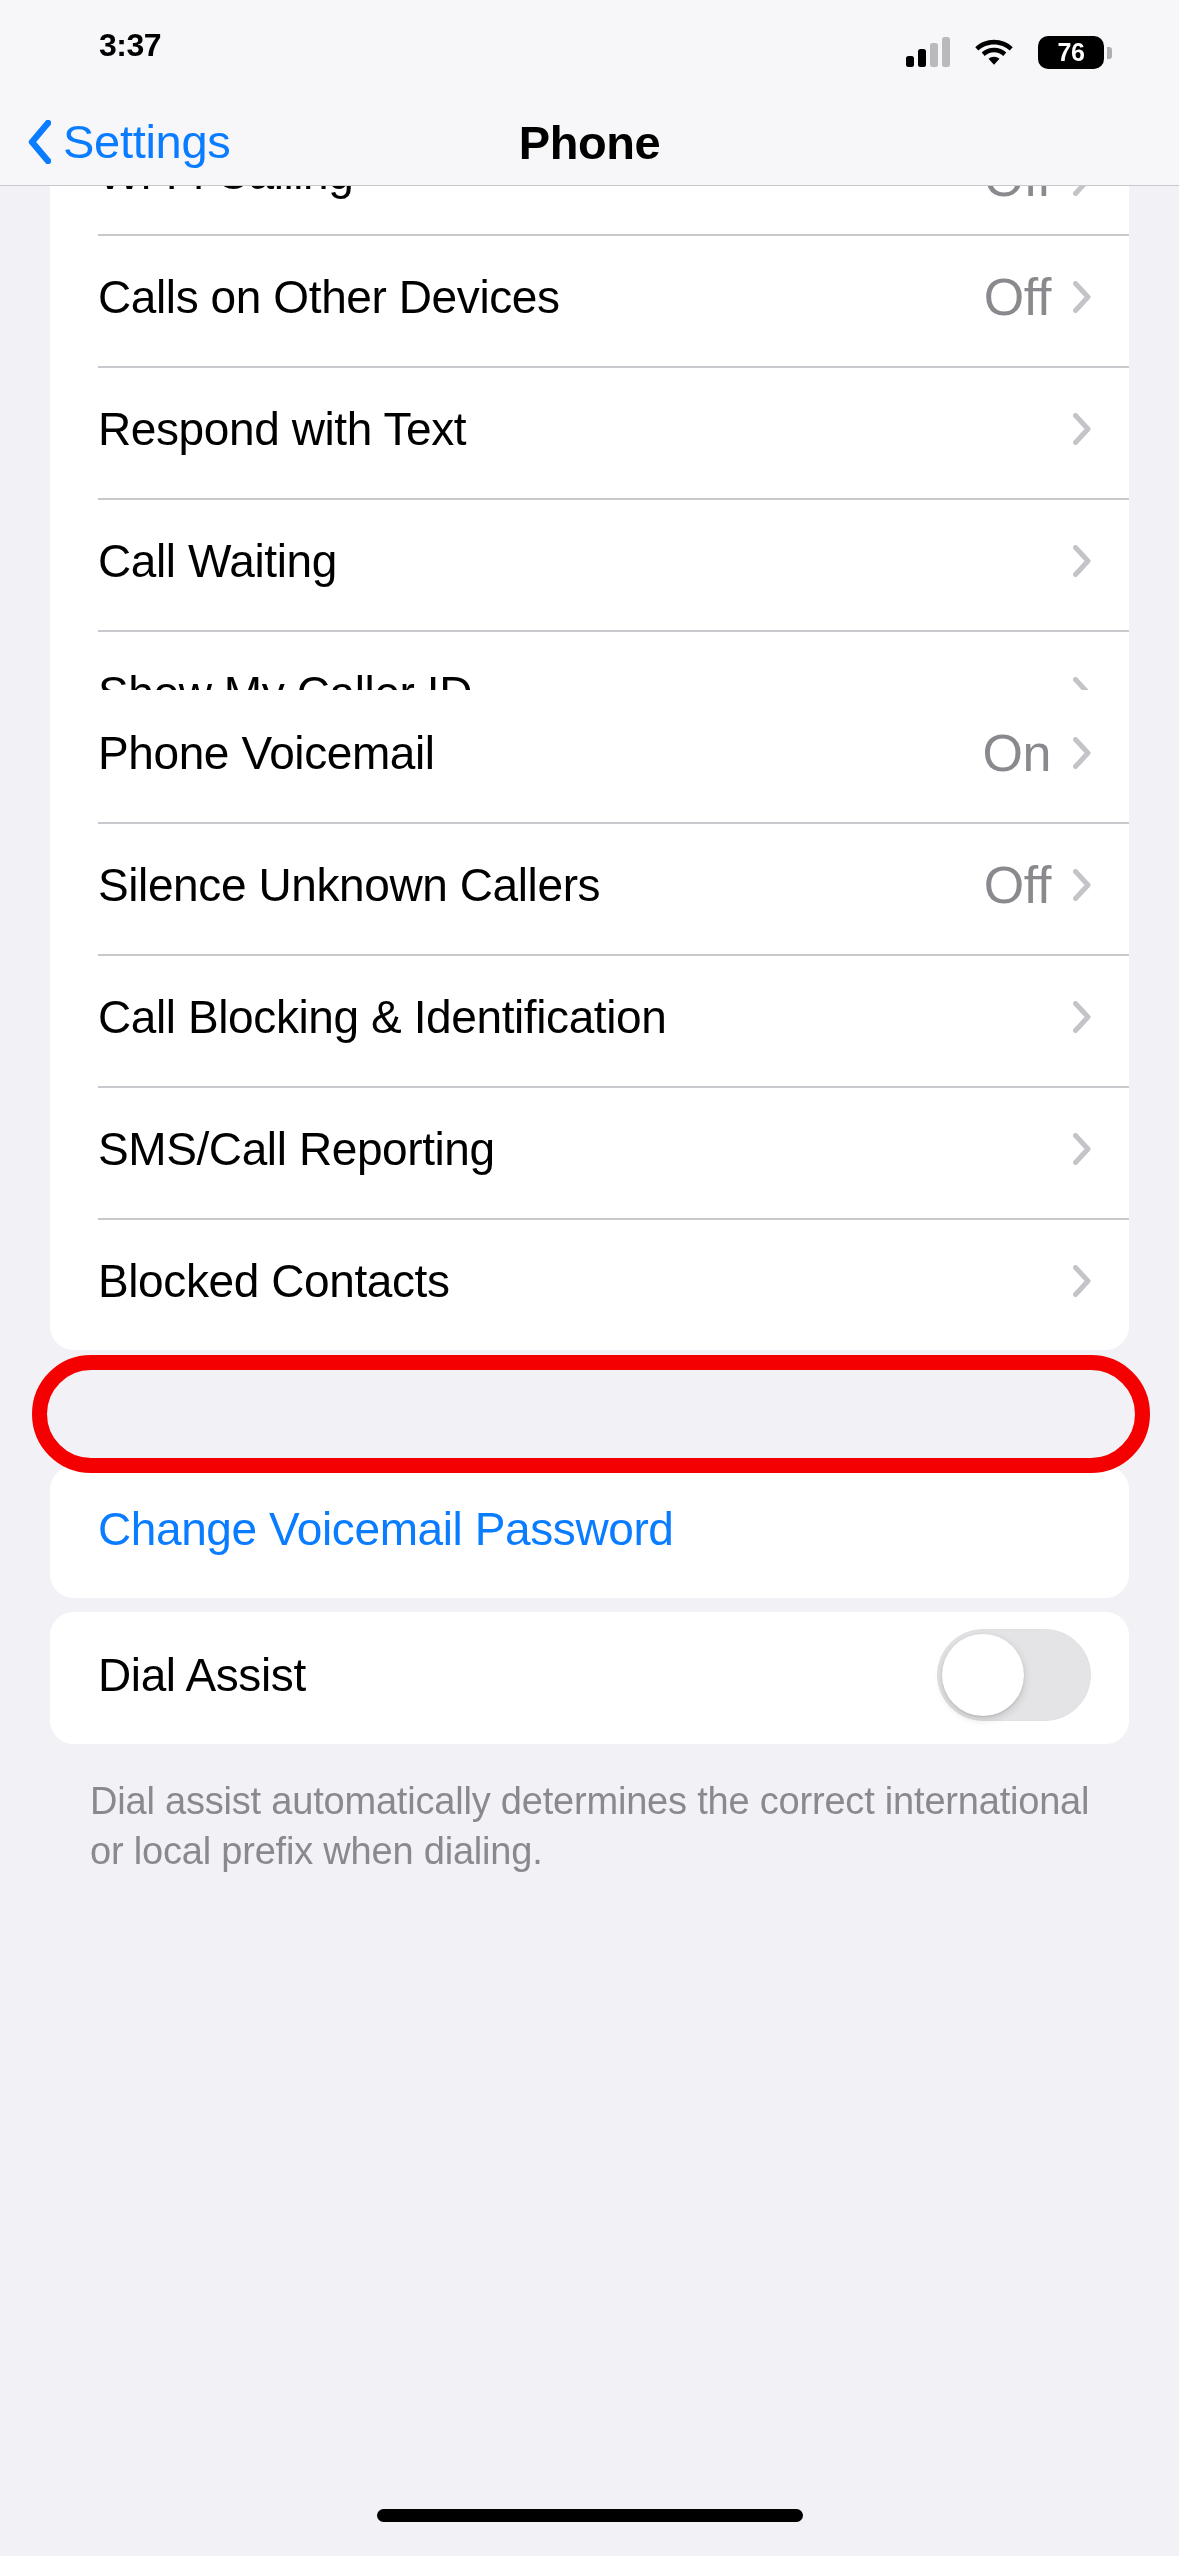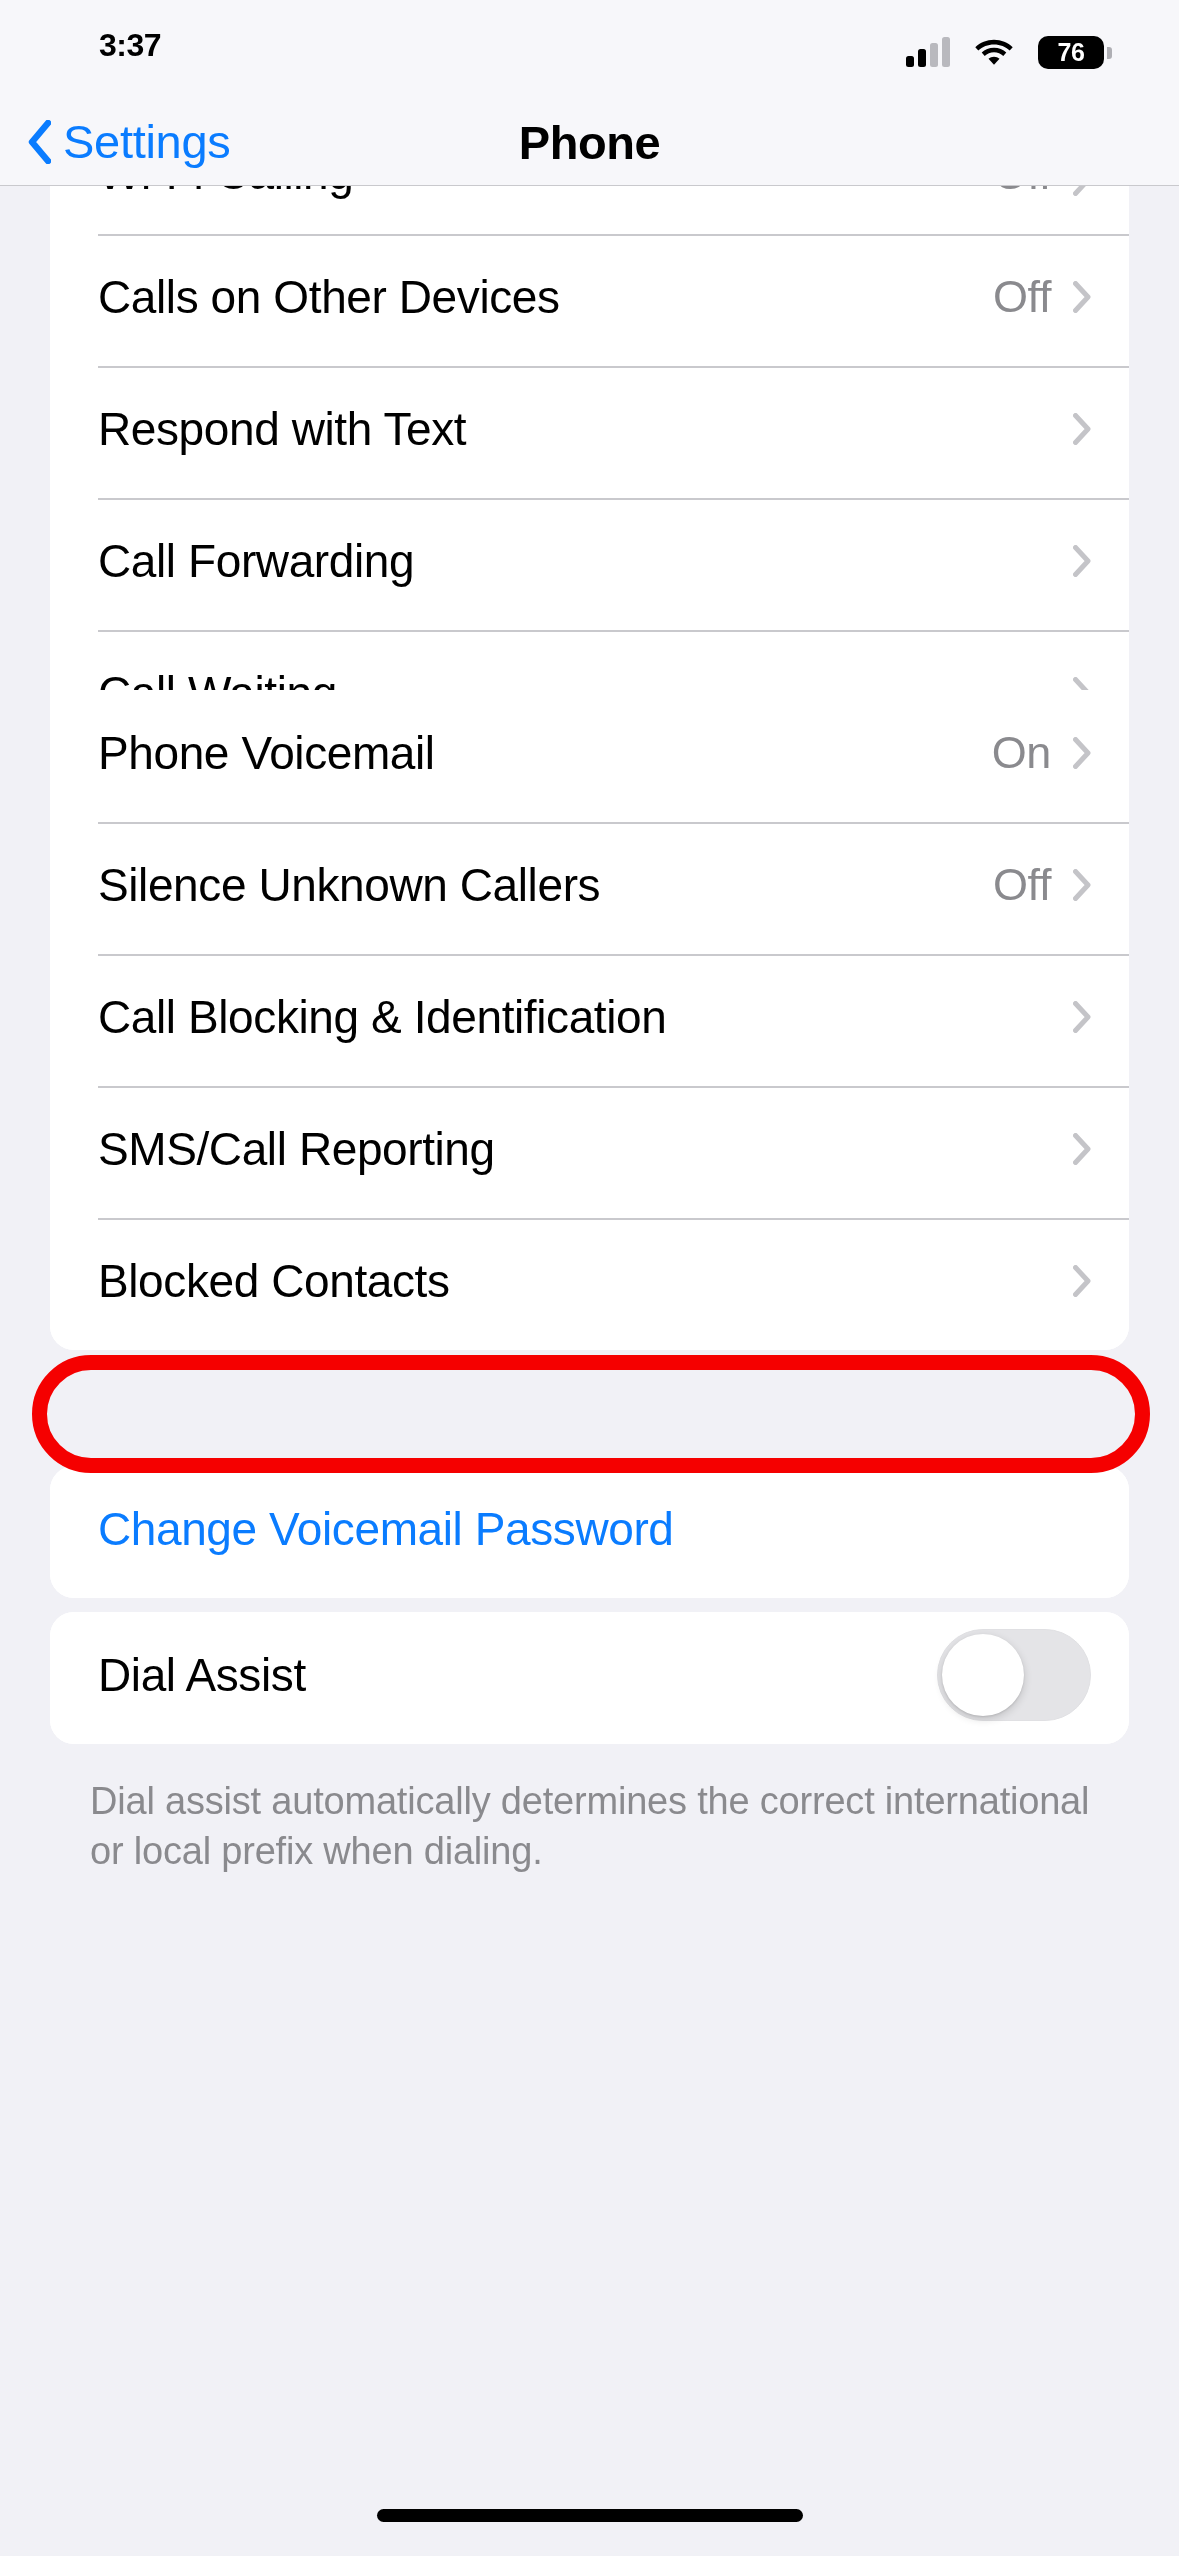--- a/index.html
+++ b/index.html
@@ -111,21 +111,21 @@
     position:absolute; left:48px; right:0; top:0;
     height:1.5px; background:#C9C9CD;
   }
   .row-label {
     font-size:46px; color:#000; letter-spacing:-0.4px;
     line-height:1.1; flex:1 1 auto;
     white-space:nowrap;
   }
   .row-label.blue { color:#0A7CFF; }
   .row-value {
-    font-size:45px; color:#8A8A8E; letter-spacing:-0.4px;
+    font-size:52px; color:#8A8A8E; letter-spacing:-0.4px;
     margin-right:22px; white-space:nowrap;
   }
   .chev {
     width:18px; height:32px; flex:0 0 auto; display:block;
   }
 
   
   #row-wifi-calling {
     height:48px; align-items:flex-start; overflow:hidden;
     padding-top:0;
@@ -248,29 +248,20 @@
       <div class="row">
         <span class="row-label">Respond with Text</span>
         <span class="row-value"></span>
         <span>
           <svg class="chev" viewBox="0 0 18 32">
               <path d="M2.5 2.5 L15 16 L2.5 29.5" fill="none" stroke="#C4C4C8" stroke-width="5" stroke-linecap="round" stroke-linejoin="round"></path>
             </svg>
         </span>
       </div>
 
-      <div class="row">
-        <span class="row-label">Call Forwarding</span>
-        <span class="row-value"></span>
-        <span>
-          <svg class="chev" viewBox="0 0 18 32">
-              <path d="M2.5 2.5 L15 16 L2.5 29.5" fill="none" stroke="#C4C4C8" stroke-width="5" stroke-linecap="round" stroke-linejoin="round"></path>
-            </svg>
-        </span>
-      </div>
 
       <div class="row">
         <span class="row-label">Call Waiting</span>
         <span class="row-value"></span>
         <span>
           <svg class="chev" viewBox="0 0 18 32">
               <path d="M2.5 2.5 L15 16 L2.5 29.5" fill="none" stroke="#C4C4C8" stroke-width="5" stroke-linecap="round" stroke-linejoin="round"></path>
             </svg>
         </span>
       </div>

